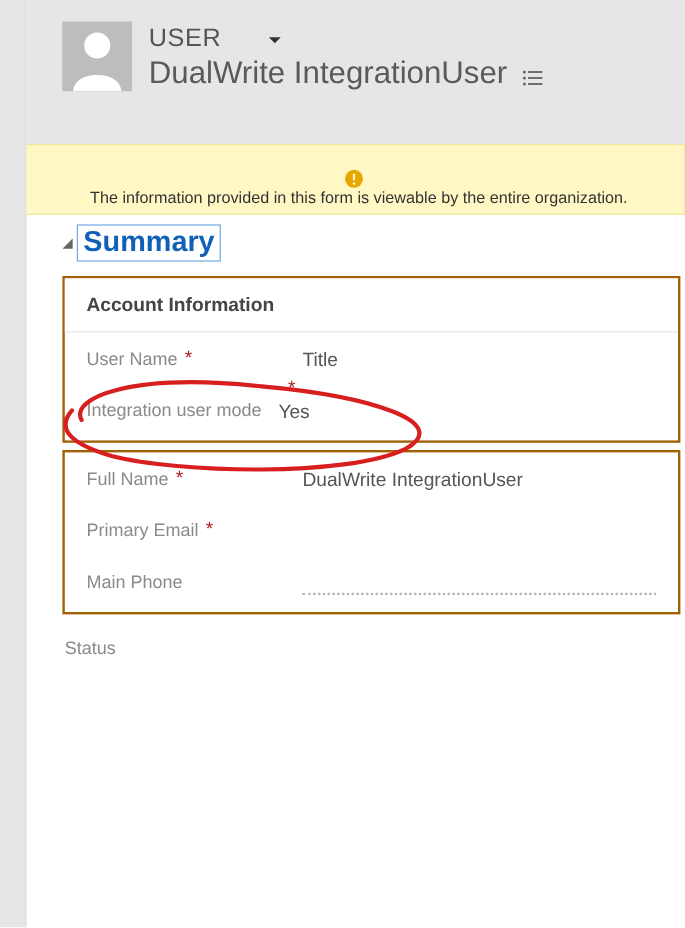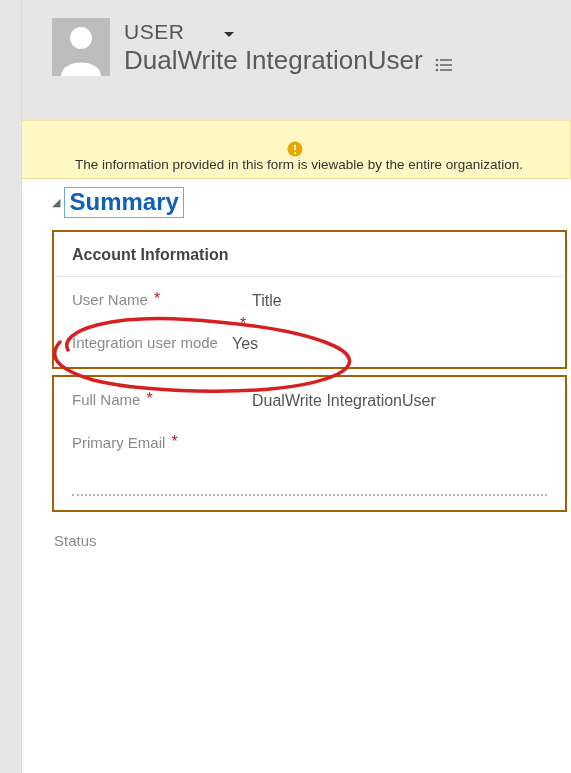--- a/index.html
+++ b/index.html
@@ -237,20 +237,23 @@
 
       <div class="field-row">
         <div class="field-label">
           <span>Primary Email</span>
           <span class="req">*</span>
         </div>
       </div>
 
 
       <div class="field-row">
+        <div class="field-label">
+          <span>Main Phone</span>
+        </div>
         <div class="field-value">
           <div class="dotted-empty"></div>
         </div>
       </div>
     </div>
 
     <div class="field-row" style="padding:14px 18px 14px 32px;">
       <div class="field-label">
         <span>Status</span>
       </div>

